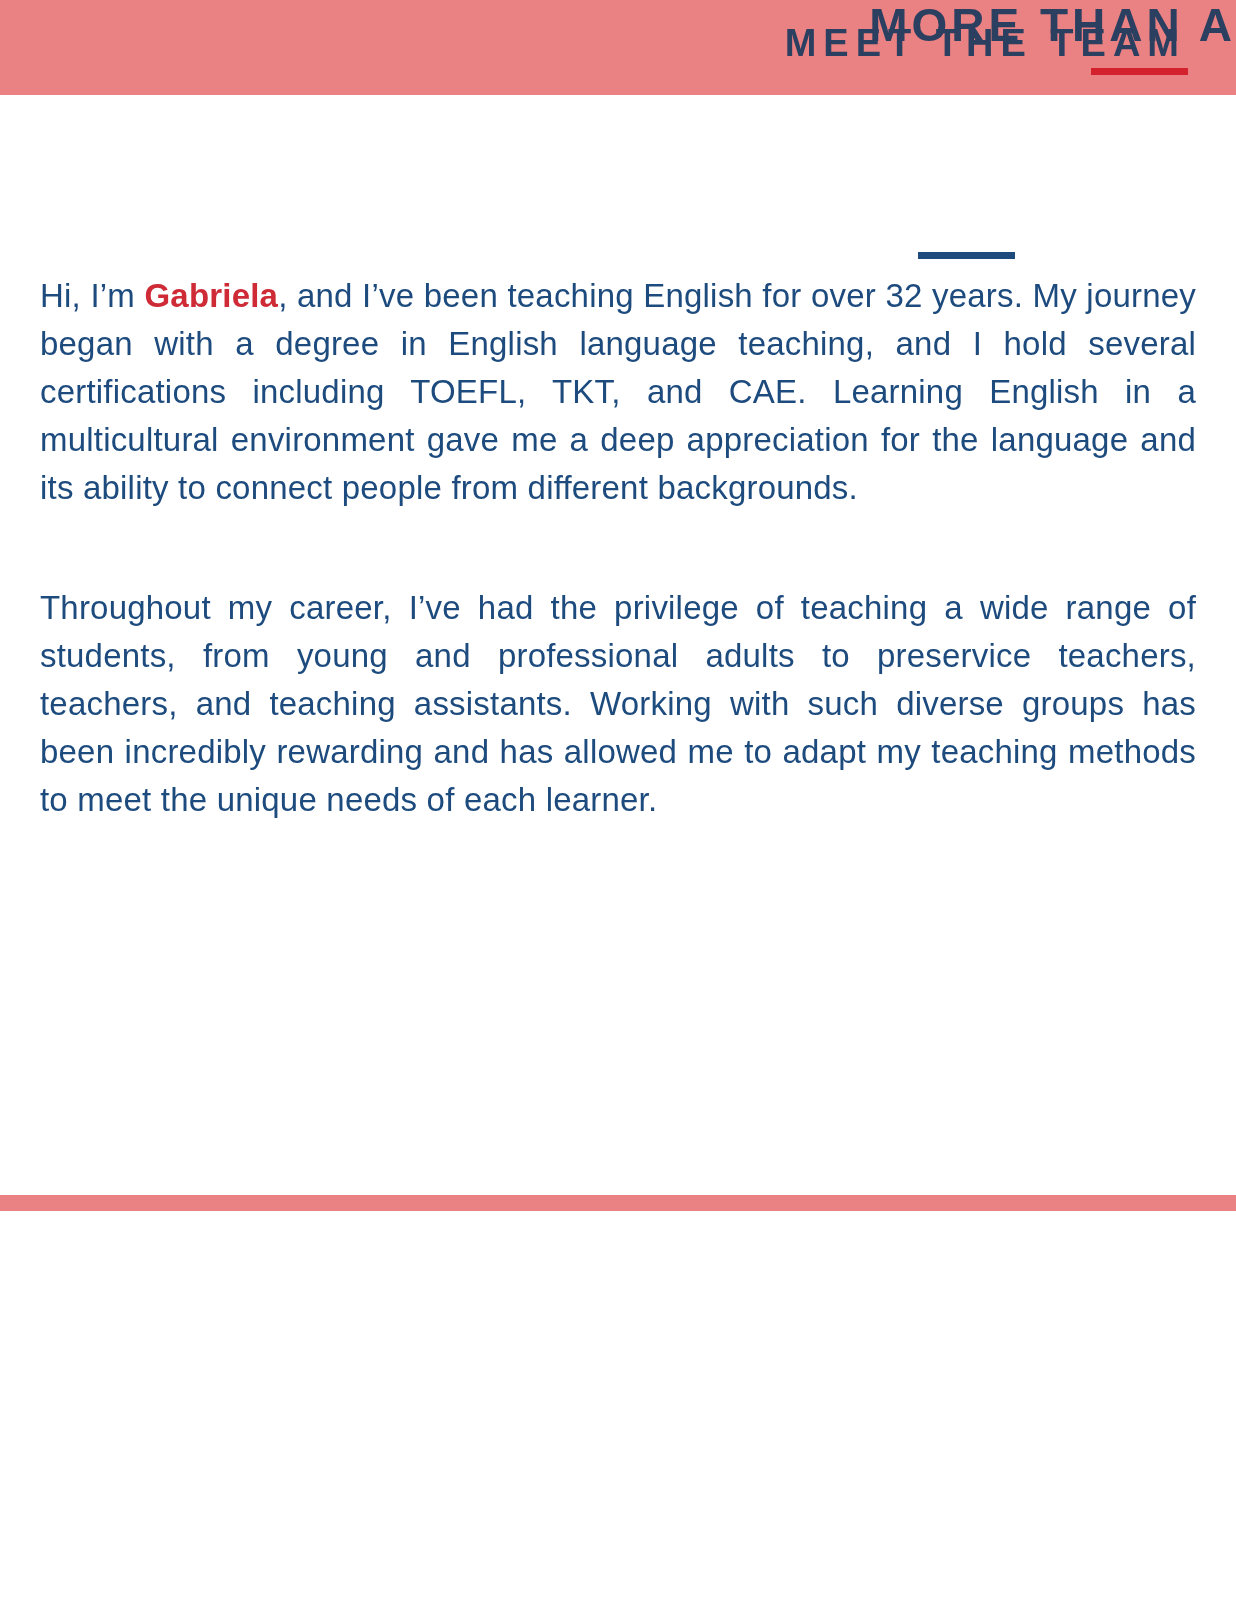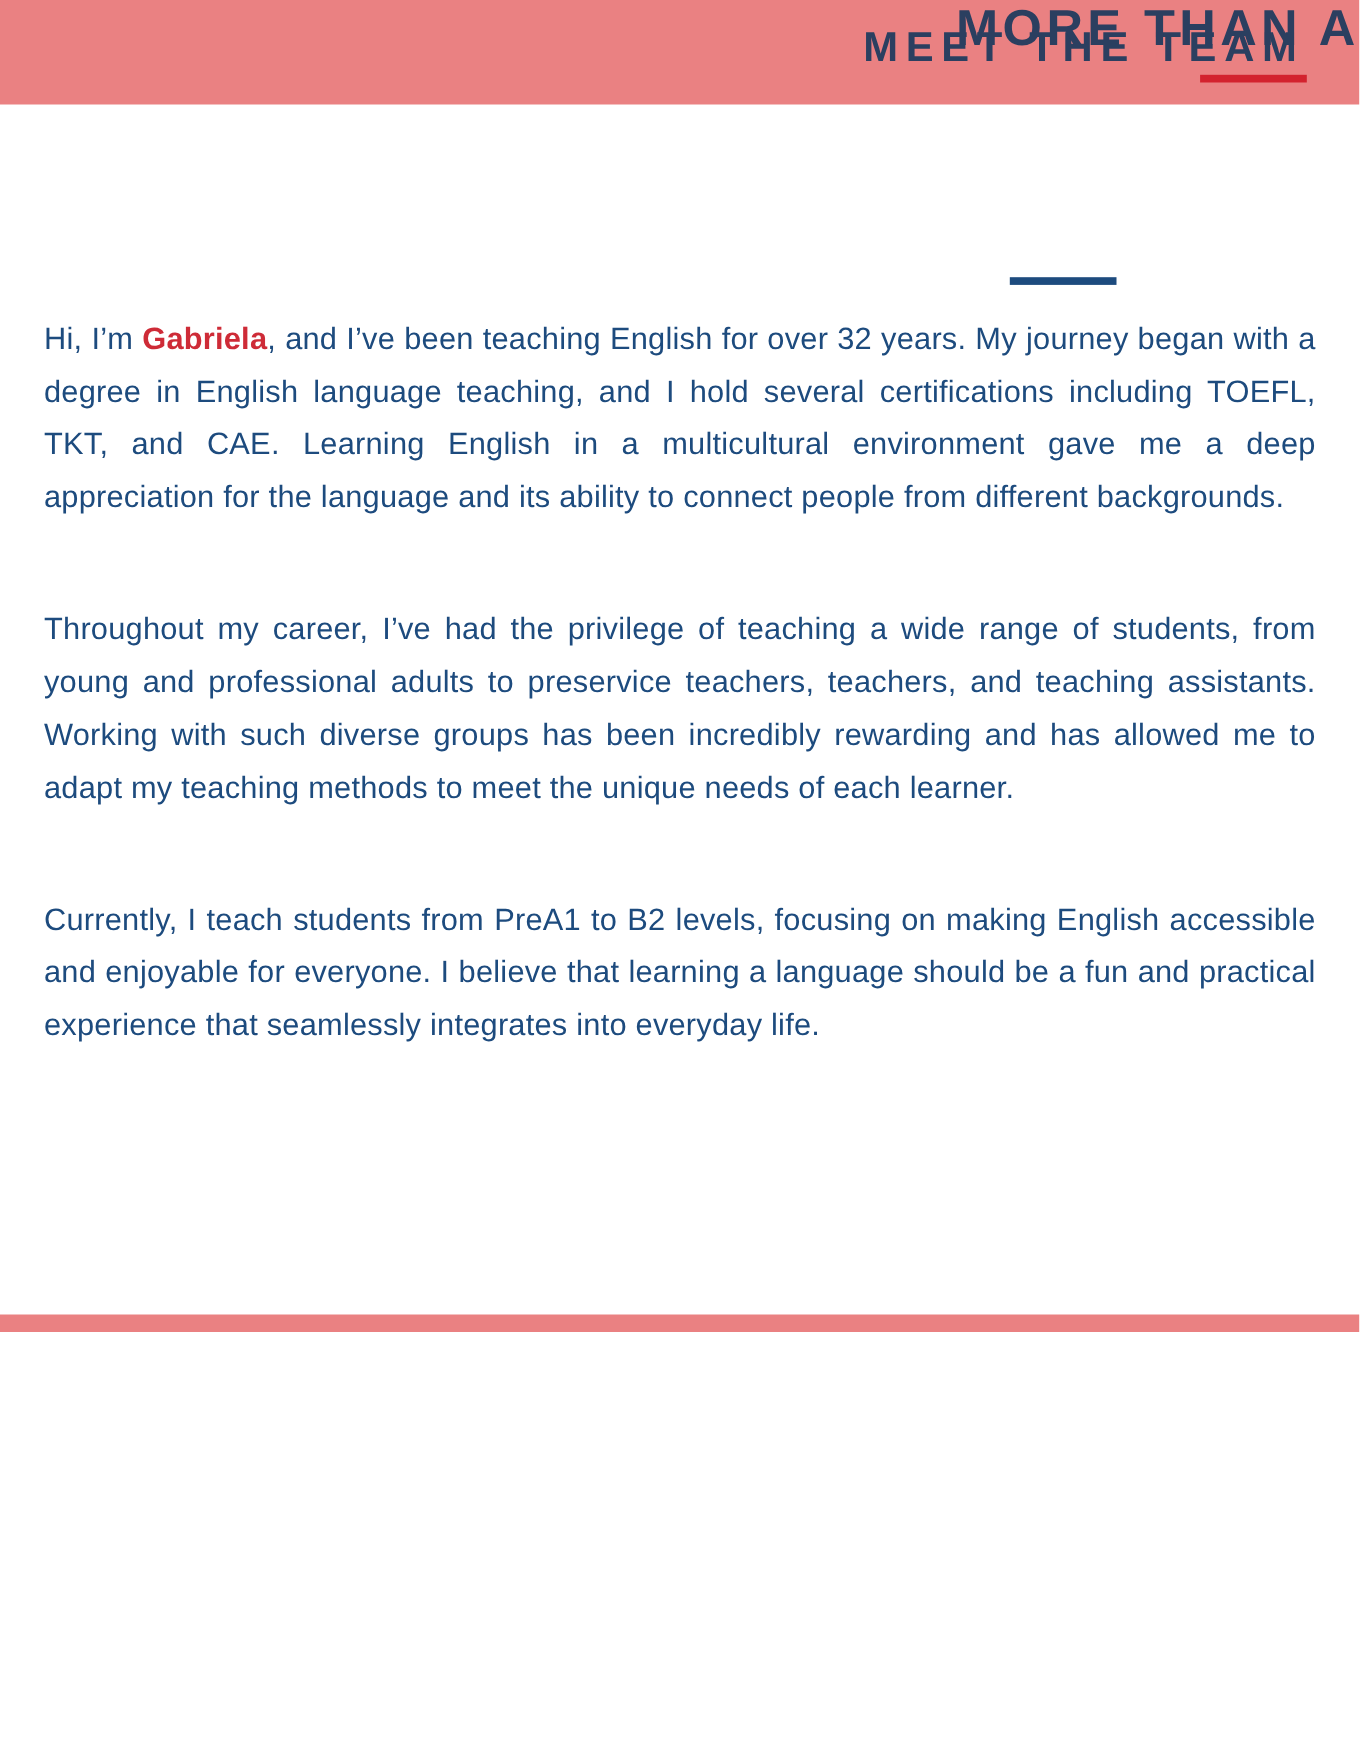--- a/index.html
+++ b/index.html
@@ -68,25 +68,25 @@
     left: 918px;
     top: 252px;
     width: 97px;
     height: 7px;
     background: #1D4B7E;
   }
 
   
   .bio {
     position: absolute;
-    top: 284px;
+    top: 272px;
     left: 40px;
     right: 40px;
     color: #1D4B7E;
-    font-size: 28px;
+    font-size: 33px;
     line-height: 48px;
     text-align: justify;
     letter-spacing: 0.2px;
   }
   .bio p.para { margin-bottom: 72px; }
   .bio p.para-last { margin-bottom: 0; }
   .name-accent {
     color: #CE2B37;
     font-weight: 700;
   }
@@ -118,19 +118,18 @@
   <div class="hero">
     <div class="hero-kicker">MORE THAN A</div>
   </div>
   <div class="hero-underline"></div>
 
   <div class="bio">
     <p class="para"><span>Hi, I’m </span><span class="name-accent">Gabriela</span><span>, and I’ve been teaching English for over 32 years. My journey began with a degree in English language teaching, and I hold several certifications including TOEFL, TKT, and CAE. Learning English in a multicultural environment gave me a deep appreciation for the language and its ability to connect people from different backgrounds.</span></p>
 
     <p class="para">Throughout my career, I’ve had the privilege of teaching a wide range of students, from young and professional adults to preservice teachers, teachers, and teaching assistants. Working with such diverse groups has been incredibly rewarding and has allowed me to adapt my teaching methods to meet the unique needs of each learner.</p>
 
-    <p class="para-last">Currently, I teach students from PreA1 to B2 levels, focusing on making English accessible and enjoyable for everyone. I believe that learning a language should be a fun and practical experience that seamlessly integrates into everyday life.</p>
 
   </div>
 
   <div class="banner-bottom"></div>
 
 </div>
 
 </body></html>

